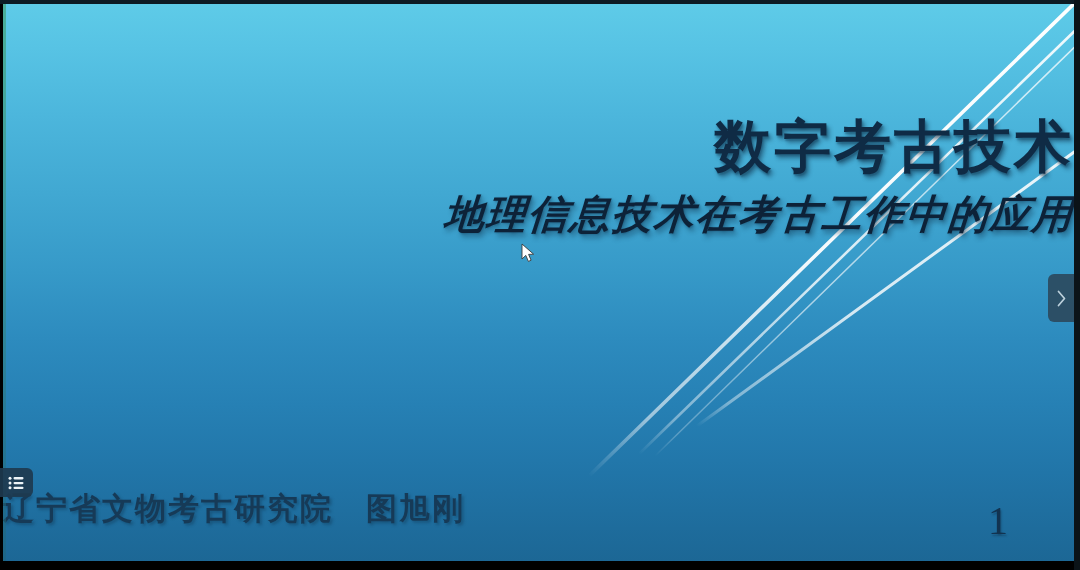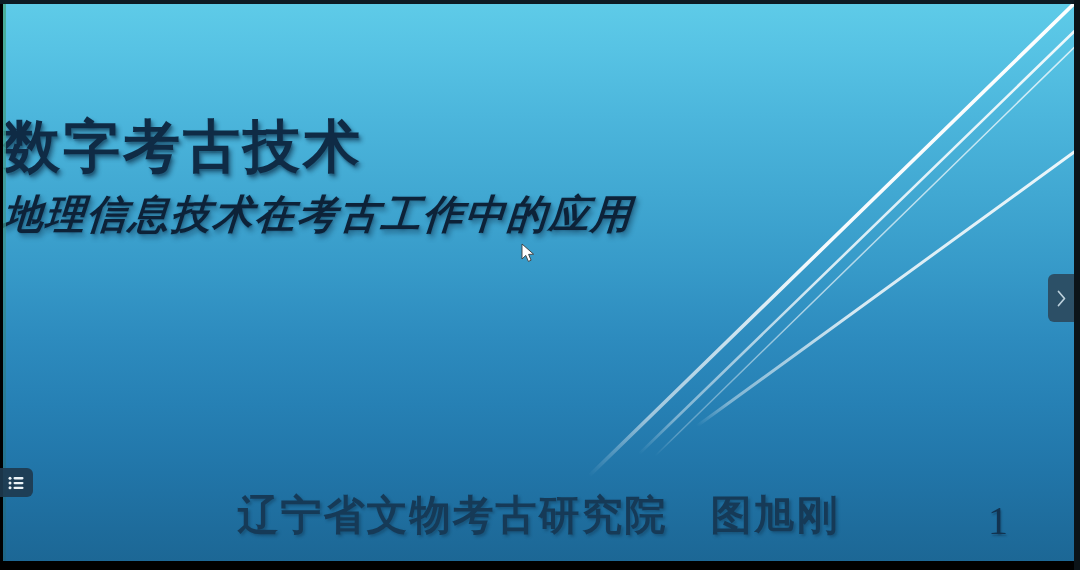--- a/index.html
+++ b/index.html
@@ -61,22 +61,23 @@
     z-index: 2;
     pointer-events: none;
   }
 
   
   #title-block {
     position: absolute;
     left: 0;
     top: 112px;
     width: 100%;
-    text-align: left;
+    text-align: right;
     z-index: 4;
+    padding-left: 32px;
   }
 
   #main-title {
     font-family: "DejaVu Serif", "Liberation Serif", serif;
     font-weight: 700;
     font-size: 57px;
     line-height: 1.06;
     letter-spacing: 3px;
     color: #0f2b45;
     text-shadow: 3px 4px 4px rgba(10,40,65,.45),
@@ -95,24 +96,23 @@
     text-shadow: 3px 4px 5px rgba(10,38,62,.42),
                  1px 1px 2px rgba(10,38,62,.3);
     transform: skewX(-4deg);
   }
 
   #byline {
     position: absolute;
     left: 0;
     top: 484px;
     width: 100%;
-    text-align: center;
     font-family: Liberation Mono, monospace;
     font-weight: 700;
-    font-size: 41px;
+    font-size: 31px;
     letter-spacing: 2px;
     color: #163a57;
     text-shadow: 2px 2px 3px rgba(12,40,64,.35);
     z-index: 4;
   }
 
   #page-number {
     position: absolute;
     right: 66px;
     bottom: 18px;

